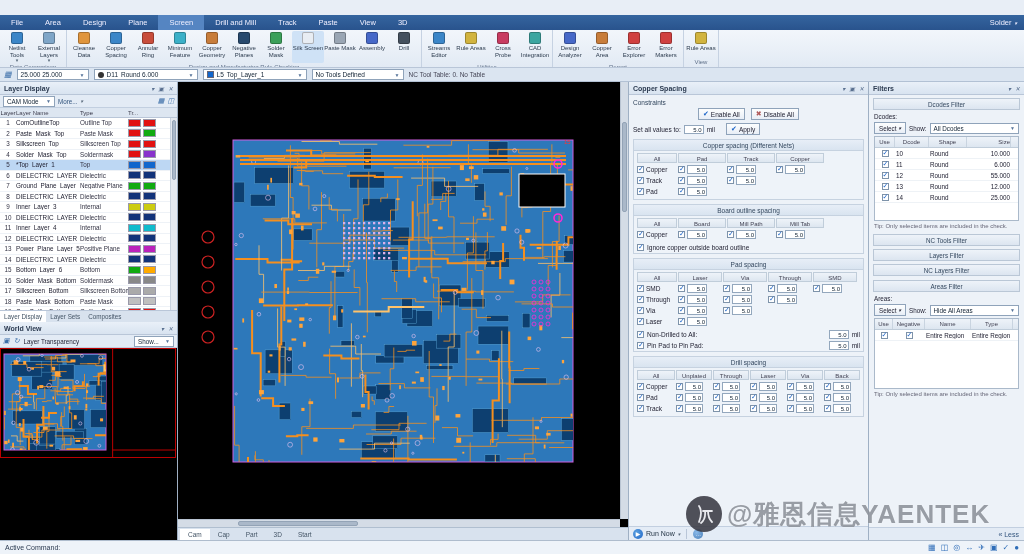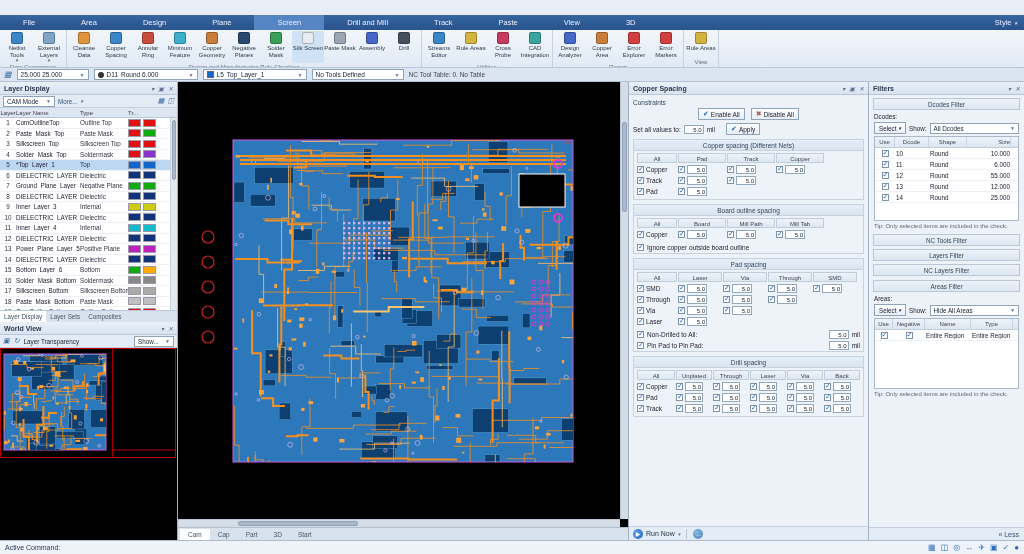--- a/index.html
+++ b/index.html
@@ -7,21 +7,21 @@
 #app{position:absolute;inset:0;width:1024px;height:554px;font-size:7px;color:#223}
 
 
 .titlebar{position:absolute;left:0;top:0;width:100%;height:15px;background:linear-gradient(#1d4476,#143156);color:#dfe8f4;display:flex;align-items:center;padding:0 5px;font-size:7.5px}
 .qat{display:flex;gap:5px;align-items:center;font-size:7px;color:#aecbe8;z-index:2}
 .tb-title{position:absolute;left:0;right:0;text-align:center;pointer-events:none}
 .winbtns{margin-left:auto;display:flex;gap:7px;font-size:7px;color:#cdd;z-index:2}
 
 
 .menubar{position:absolute;left:0;top:15px;width:100%;height:15px;background:linear-gradient(#35659f,#29538d);display:flex;align-items:stretch;color:#eef;font-size:7.5px}
-.mitem{padding:0 23px;display:flex;align-items:center;cursor:default}
+.mitem{padding:0 11px;display:flex;align-items:center;cursor:default}
 .menu-right{margin-left:auto;display:flex;align-items:center;gap:3px;padding-right:7px}
 
 
 .ribbon{position:absolute;left:0;top:30px;width:100%;height:38px;background:linear-gradient(#f2f6fb,#e2eaf4);border-bottom:1px solid #b9c6d8;display:flex}
 .rgroup{display:flex;flex-direction:column;border-right:1px solid #c6d2e2;padding:1px 1px 0}
 .rbtns{display:flex;flex:1}
 .rbtn{width:32px;display:flex;flex-direction:column;align-items:center;padding-top:1px;border-radius:2px}
 .ricon{width:12px;height:12px;border-radius:2px;border:1px solid rgba(0,0,0,.25);margin-bottom:1px;flex:none}
 .rlabel{font-size:6px;line-height:1.12;text-align:center;color:#2b3a4d}
 .rarrow{font-size:5px;color:#567;height:5px;line-height:4px}
@@ -138,21 +138,21 @@
         <span class="mitem">Design</span>
         <span class="mitem">Plane</span>
         <span class="mitem" style="background: rgb(85, 133, 194);">Screen</span>
         <span class="mitem">Drill and Mill</span>
         <span class="mitem">Track</span>
         <span class="mitem">Paste</span>
         <span class="mitem">View</span>
         <span class="mitem">3D</span>
       </span>
     <span class="menu-right">
-      <span>Style</span>
+      <span>Solder</span>
       <i style="font-size:5px">▾</i>
     </span>
   </div>
 
   <div class="ribbon">
     <div class="rgroup">
       <div class="rbtns">
           <div class="rbtn">
             <span class="ricon" style="background: rgb(59, 134, 200);"></span>
             <span class="rlabel">Netlist Tools</span>
@@ -1597,14 +1597,22 @@
         <i style="font-style:normal">◫</i>
         <i style="font-style:normal">◎</i>
         <i style="font-style:normal">↔</i>
         <i style="font-style:normal">✈</i>
         <i style="font-style:normal">▣</i>
         <i style="font-style:normal">✓</i>
         <i style="font-style:normal">●</i>
     </span>
   </div>
 
+  <div class="watermark">
+    <span class="wm-logo">
+      <svg width="22" height="22" viewBox="0 0 22 22">
+          <path d="M6 3 q4 6 0 16 M10 8 h9 M12 8 q1 8 -4 12 M15 8 q0 7 4 11" stroke="#e8e8ec" stroke-width="1.8" fill="none" stroke-linecap="round"></path>
+        </svg>
+    </span>
+    <span class="wm-text">@雅恩信息YAENTEK</span>
+  </div>
 
 </div>
 
 </body></html>

